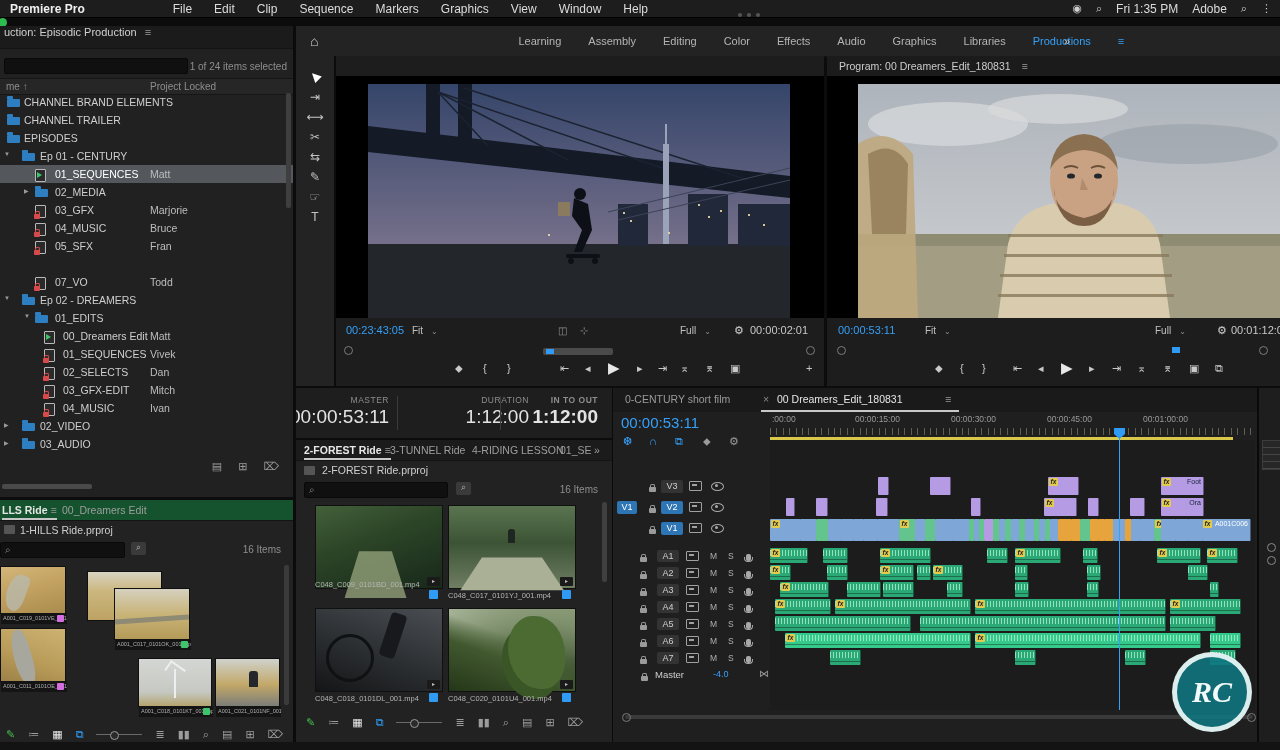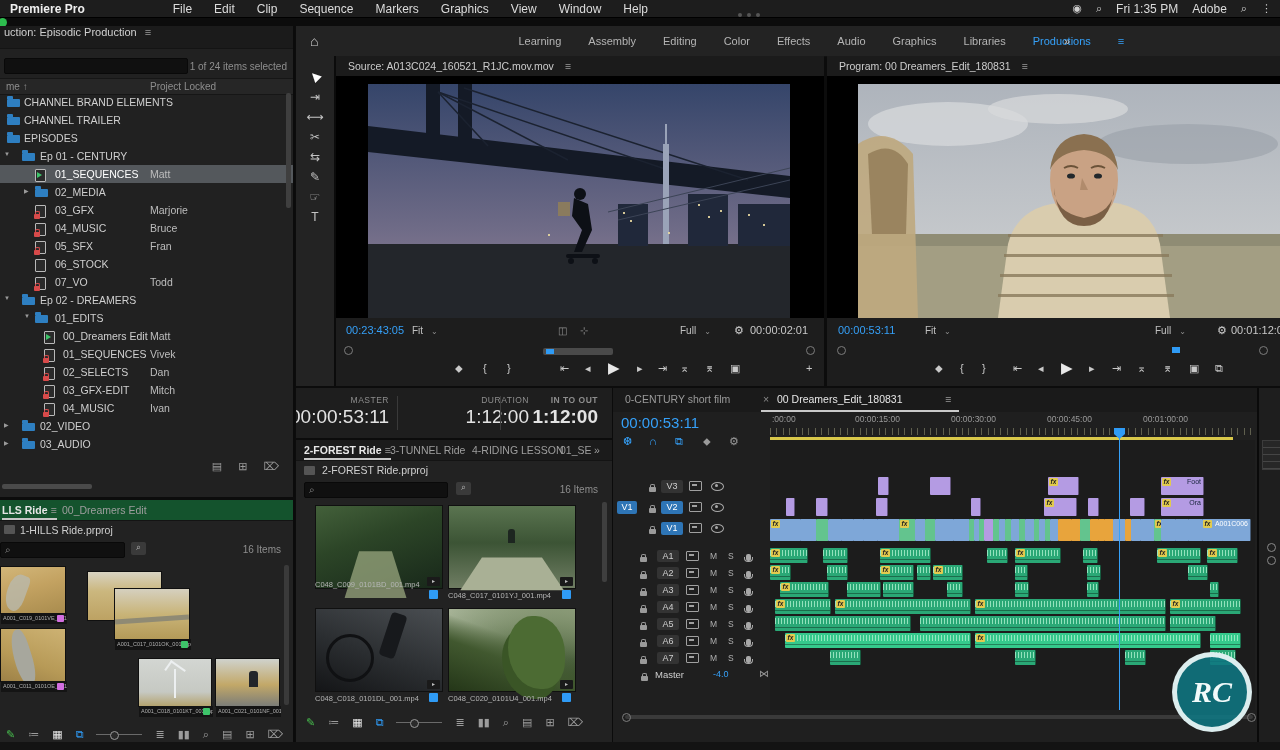--- a/index.html
+++ b/index.html
@@ -272,24 +272,20 @@
         <div class="tree-row" style="top: 126px;">
           <div class="tico" style="left: 35px;"><span class="ic-doc locked"></span></div>
           <div class="lbl" style="left: 55px;">04_MUSIC</div>
           <div class="own">Bruce</div>
         </div>
         <div class="tree-row" style="top: 144px;">
           <div class="tico" style="left: 35px;"><span class="ic-doc locked"></span></div>
           <div class="lbl" style="left: 55px;">05_SFX</div>
           <div class="own">Fran</div>
         </div>
-        <div class="tree-row" style="top: 162px;">
-          <div class="tico" style="left: 35px;"><span class="ic-doc"></span></div>
-          <div class="lbl" style="left: 55px;">06_STOCK</div>
-        </div>
         <div class="tree-row" style="top: 180px;">
           <div class="tico" style="left: 35px;"><span class="ic-doc locked"></span></div>
           <div class="lbl" style="left: 55px;">07_VO</div>
           <div class="own">Todd</div>
         </div>
         <div class="tree-row" style="top: 198px;">
           <div class="chev" style="left: 4px; font-size: 6px;">▼</div>
           <div class="tico" style="left: 22px;"><span class="ic-folder"></span></div>
           <div class="lbl" style="left: 40px;">Ep 02 - DREAMERS</div>
         </div>
@@ -398,24 +394,20 @@
       <div class="tool" style="top: 34px;">⇥</div>
       <div class="tool" style="top: 54px;">⟷</div>
       <div class="tool" style="top: 74px;">✂</div>
       <div class="tool" style="top: 94px;">⇆</div>
       <div class="tool" style="top: 114px;">✎</div>
       <div class="tool" style="top: 134px;">☞</div>
       <div class="tool" style="top: 154px;">T</div>
     </div>
 
   <div class="panel mon" style="left:336px;top:56px;width:488px;height:330px;">
-    <div class="mon-head">
-      <span style="margin-left:12px;">Source: A013C024_160521_R1JC.mov.mov</span>
-      <span style="margin-left:8px;color:#9a9a9a">≡</span>
-    </div>
     <div class="mon-video-wrap" style="left:0;top:20px;width:488px;height:242px;">
 
       <svg style="position:absolute;left:32px;top:8px;" width="422" height="234" viewBox="0 0 422 234">
         <defs>
           <linearGradient id="dusk" x1="0" y1="0" x2="0" y2="1">
             <stop offset="0" stop-color="#35456a"></stop>
               <stop offset="0.6" stop-color="#6d6a86"></stop>
               <stop offset="1" stop-color="#97859a"></stop>
           </linearGradient>
         </defs>

